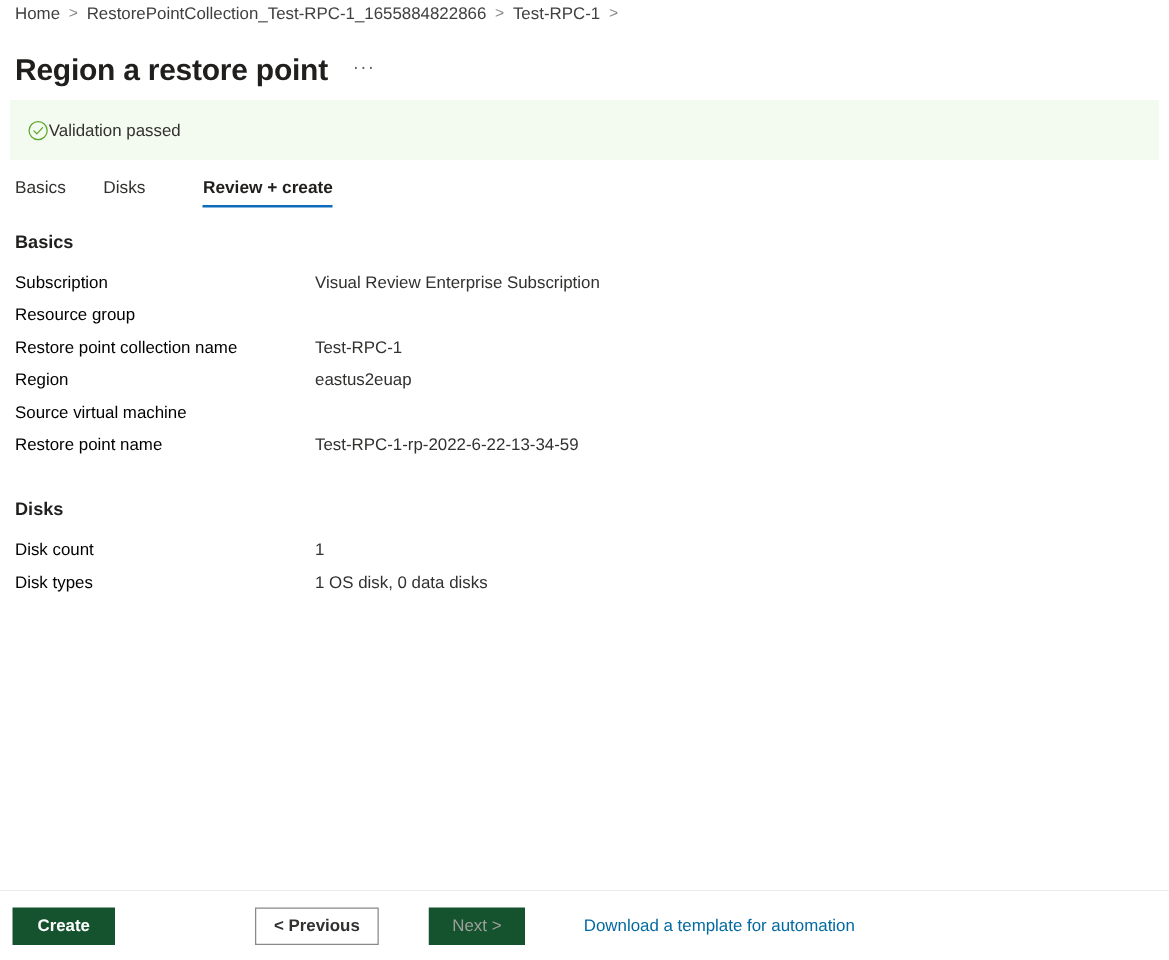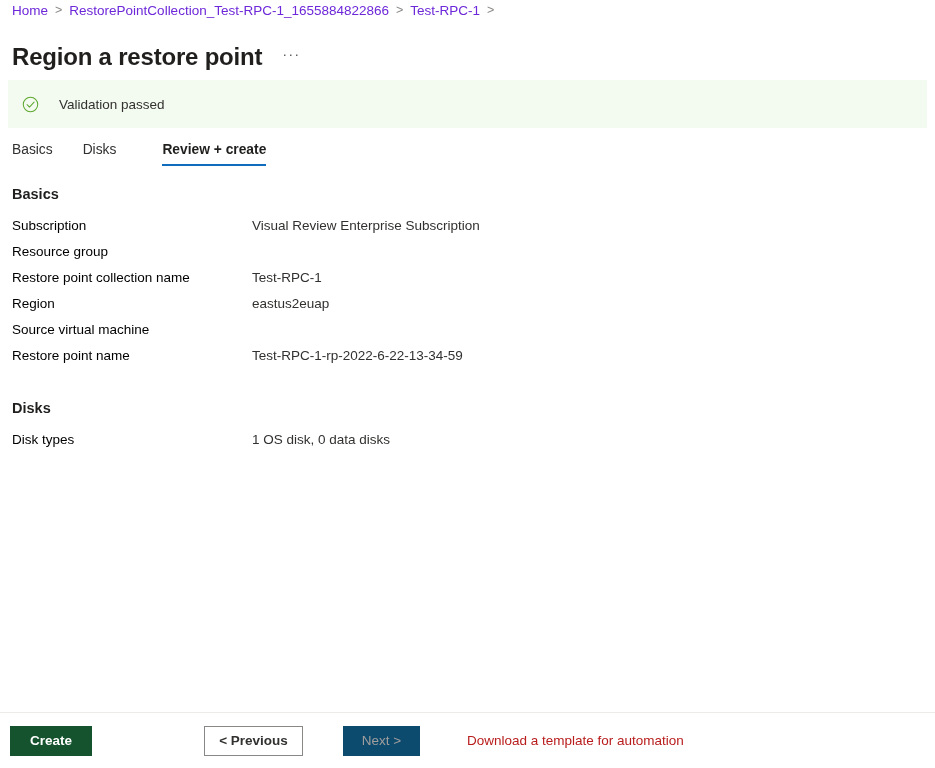--- a/index.html
+++ b/index.html
@@ -21,21 +21,21 @@
     position: absolute;
     left: 12px;
     top: 0px;
     height: 20px;
     display: flex;
     align-items: center;
     font-size: 13.5px;
     white-space: nowrap;
   }
   .crumb-link {
-    color: #6d28d9;
+    color: #404040;
     text-decoration: none;
     cursor: pointer;
   }
   .crumb-sep {
     color: #8a8886;
     margin: 0 7px;
     font-size: 12.5px;
   }
 
   
@@ -77,21 +77,21 @@
     box-sizing: border-box;
     padding-left: 14px;
   }
   .check-icon {
     width: 17px;
     height: 17px;
     flex: 0 0 auto;
     display: block;
   }
   #validation-text {
-    margin-left: 20px;
+    margin-left: 0;
     font-size: 13.5px;
     color: #323130;
   }
 
   
   #tabs {
     position: absolute;
     left: 12px;
     top: 140px;
     display: flex;
@@ -201,32 +201,32 @@
     font-size: 13.5px;
     font-weight: bold;
     font-family: "Liberation Sans", sans-serif;
     cursor: pointer;
     padding: 0;
   }
   #next-button {
     margin-left: 5px;
     width: 77px;
     height: 30px;
-    background: #0c4a6e;
+    background: #14532d;
     border: none;
     color: #a19f9d;
     font-size: 13.5px;
     font-family: "Liberation Sans", sans-serif;
     cursor: default;
     padding: 0;
   }
   #download-link {
     margin-left: 12px;
     font-size: 13.5px;
-    color: #b91c1c;
+    color: #0369a1;
     text-decoration: none;
     cursor: pointer;
   }
 </style>
 </head>
 <body>
 
 <nav id="breadcrumb">
     <a class="crumb-link">Home</a>
     <span class="crumb-sep">&gt;</span>
@@ -278,20 +278,24 @@
         <div class="kv-label">Source virtual machine</div>
         <div class="kv-value"></div>
       </div>
       <div class="kv-row">
         <div class="kv-label">Restore point name</div>
         <div class="kv-value">Test-RPC-1-rp-2022-6-22-13-34-59</div>
       </div>
     </div>
     <div class="section">
       <div class="section-heading">Disks</div>
+      <div class="kv-row">
+        <div class="kv-label">Disk count</div>
+        <div class="kv-value">1</div>
+      </div>
       <div class="kv-row">
         <div class="kv-label">Disk types</div>
         <div class="kv-value">1 OS disk, 0 data disks</div>
       </div>
     </div>
   </div>
 
 <div id="footer-divider"></div>
 <div id="footer">
   <button id="create-button">Create</button>

